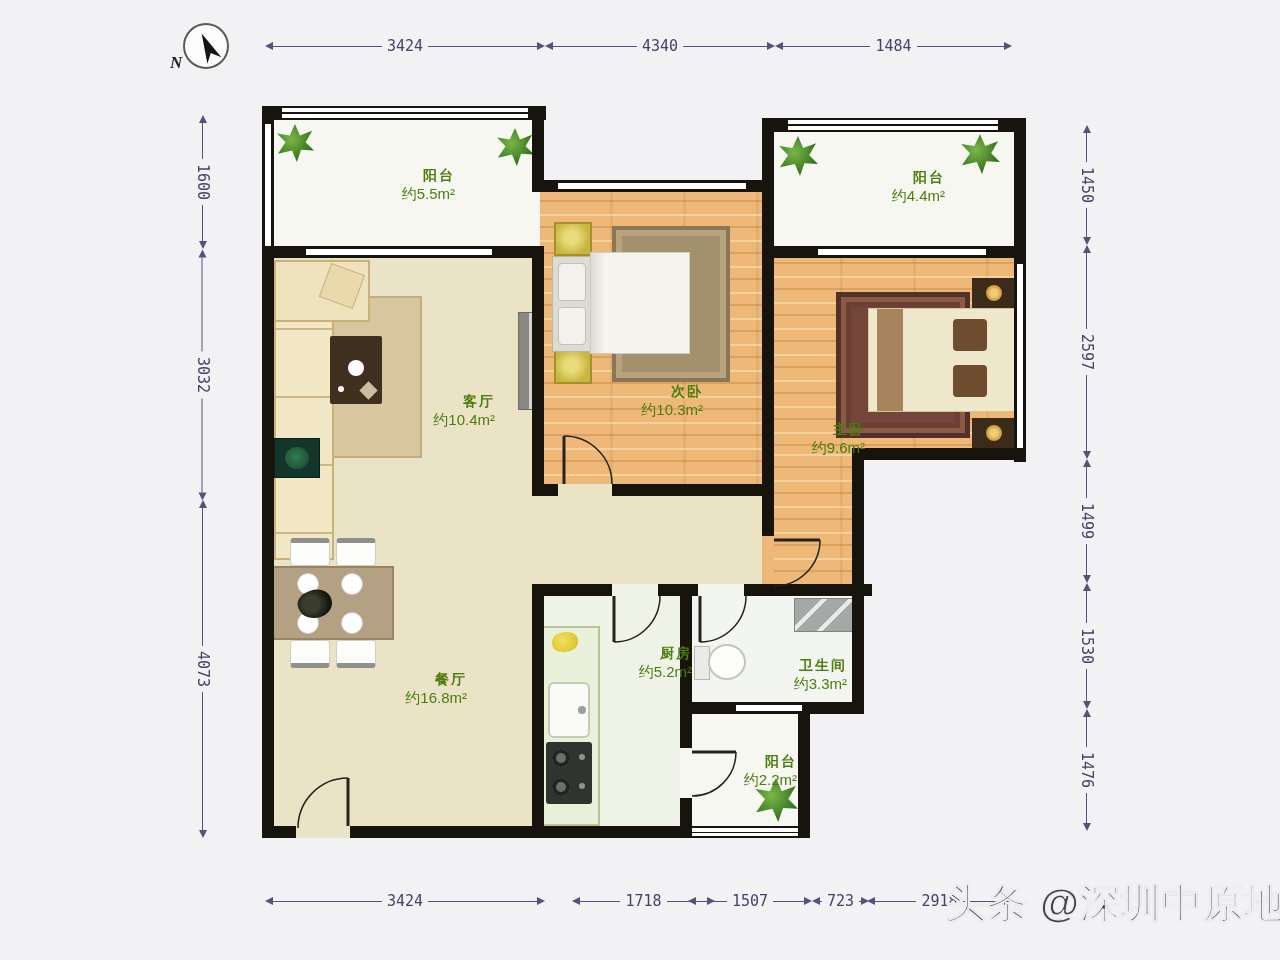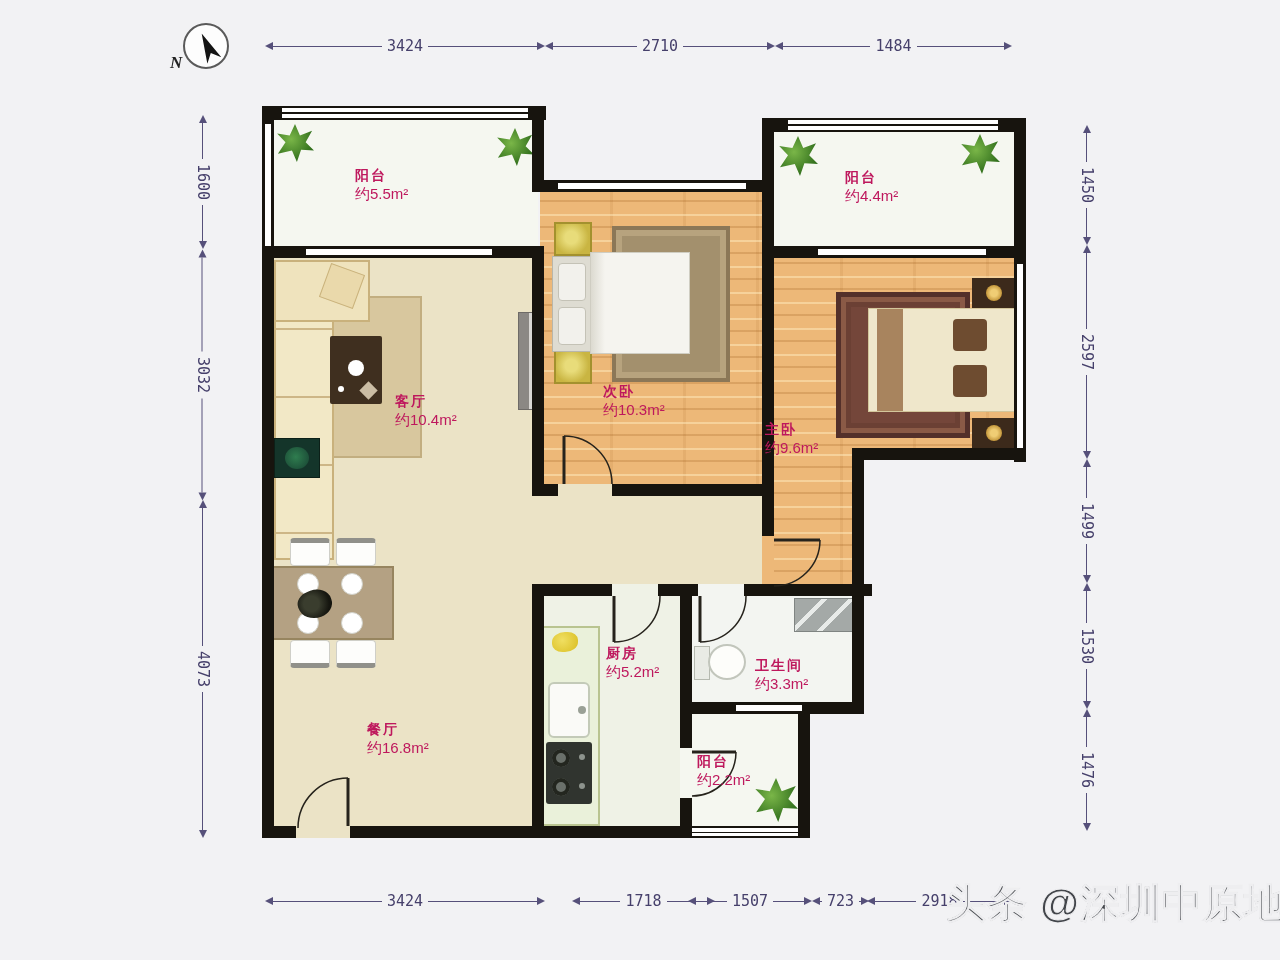--- a/index.html
+++ b/index.html
@@ -47,21 +47,21 @@
   
   .fur { position: absolute; }
   .plant {
     position: absolute;
     background: radial-gradient(circle at 40% 40%, #7ab648, #2d6b1a 75%);
     clip-path: polygon(50% 0,63% 30%,95% 18%,78% 48%,100% 70%,66% 68%,55% 100%,42% 70%,5% 78%,25% 48%,3% 25%,36% 30%);
   }
   .chair { position:absolute; background:#fdfdfb; border:1px solid #cfcfc8; border-radius:4px; }
   .plate { position:absolute; width:22px; height:22px; border-radius:50%; background:#fff; border:1px solid #d0d0c8; }
   
-  .room-label { position:absolute; text-align:left; color:#be185d; line-height:1.3; z-index:30; }
+  .room-label { position:absolute; text-align:right; color:#4d7c0f; line-height:1.3; z-index:30; }
   .rl-name { font-size:14px; font-weight:bold; letter-spacing:2px; }
   .rl-area { font-size:15px; }
   .compass { position:absolute; left:183px; top:23px; width:46px; height:46px;
              border:2px solid #5a5a5a; border-radius:50%; background:#fdfdfd; z-index:30; }
   .needle { position:absolute; left:12px; top:7px; width:22px; height:30px; background:#141414;
             clip-path: polygon(50% 0,85% 100%,50% 72%,15% 100%); transform: rotate(-25deg); }
   .n-label { position:absolute; left:170px; top:53px; font: italic bold 17px "Liberation Serif", serif; color:#222; z-index:30; }
   .watermark {
     position:absolute; left:946px; top:876px; z-index:50;
     font-size:40px; font-weight:bold; color:#43464b;
@@ -225,21 +225,21 @@
   <div class="rl-area">约10.3m²</div>
 </div>
 <div class="room-label" style="left:845px;top:168px;width:100px">
   <div class="rl-name">阳台</div>
   <div class="rl-area">约4.4m²</div>
 </div>
 <div class="room-label" style="left:765px;top:420px;width:100px">
   <div class="rl-name">主卧</div>
   <div class="rl-area">约9.6m²</div>
 </div>
-<div class="room-label" style="left:367px;top:720px;width:100px">
+<div class="room-label" style="left:367px;top:670px;width:100px">
   <div class="rl-name">餐厅</div>
   <div class="rl-area">约16.8m²</div>
 </div>
 <div class="room-label" style="left:606px;top:644px;width:86px">
   <div class="rl-name">厨房</div>
   <div class="rl-area">约5.2m²</div>
 </div>
 <div class="room-label" style="left:755px;top:656px;width:92px">
   <div class="rl-name">卫生间</div>
   <div class="rl-area">约3.3m²</div>
@@ -252,21 +252,21 @@
 <div class="dim" style="left:265px;top:39px;width:280px">
   <i class="al"></i>
     <span class="dl"></span>
     <span class="dt">3424</span>
     <span class="dl"></span>
     <i class="ar"></i>
 </div>
 <div class="dim" style="left:545px;top:39px;width:230px">
   <i class="al"></i>
     <span class="dl"></span>
-    <span class="dt">2710</span>
+    <span class="dt">4340</span>
     <span class="dl"></span>
     <i class="ar"></i>
 </div>
 <div class="dim" style="left:775px;top:39px;width:237px">
   <i class="al"></i>
     <span class="dl"></span>
     <span class="dt">1484</span>
     <span class="dl"></span>
     <i class="ar"></i>
 </div>

